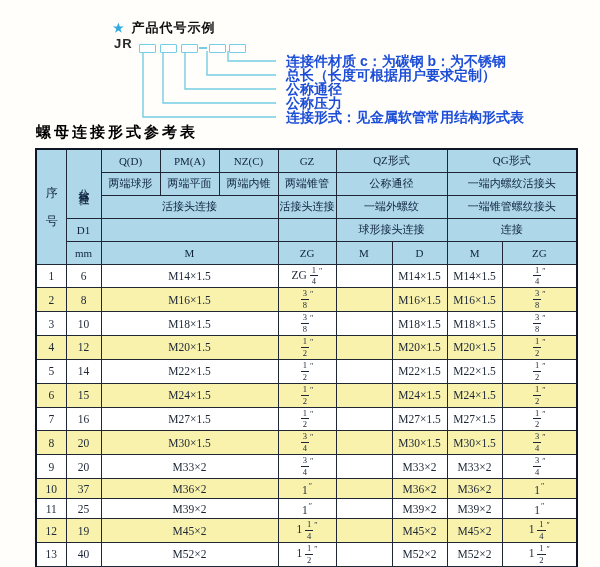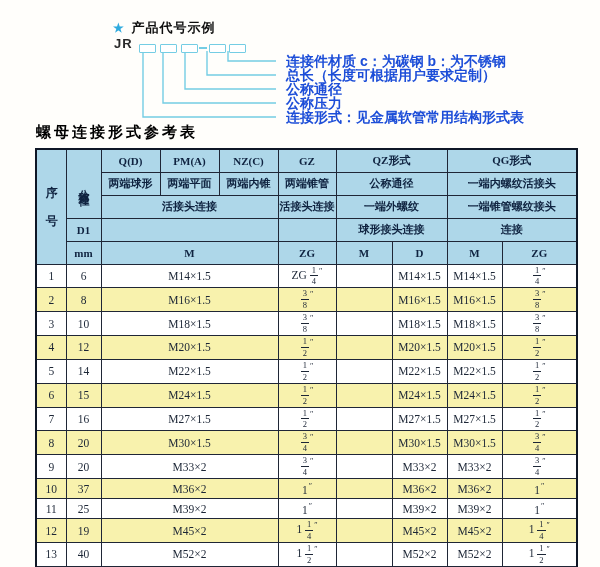--- a/index.html
+++ b/index.html
@@ -62,21 +62,21 @@
     font-family:"Liberation Serif",serif;
     border:2px solid #0f1726;
   }
   table.ref th,table.ref td{
     border:1px solid var(--border);
     padding:0 1px;text-align:center;vertical-align:middle;
     overflow:hidden;
   }
   table.ref th{
     background:var(--header-bg);
-    font-weight:bold;font-size:11px;color:#0f2340;
+    font-weight:normal;font-size:11px;color:#0f2340;
   }
   thead tr{height:23px;}
   tbody tr{height:20px;}
   tbody td{font-size:11.5px;color:#1c2636;background:#ffffff;}
   tbody tr.alt td{background:var(--row-alt-bg);}
 
   .vtext{writing-mode:vertical-lr;text-orientation:upright;display:inline-block;}
   .seq-v{letter-spacing:30px;font-size:12px;}
   .dn-v{letter-spacing:2px;font-size:11px;line-height:1;}
 

